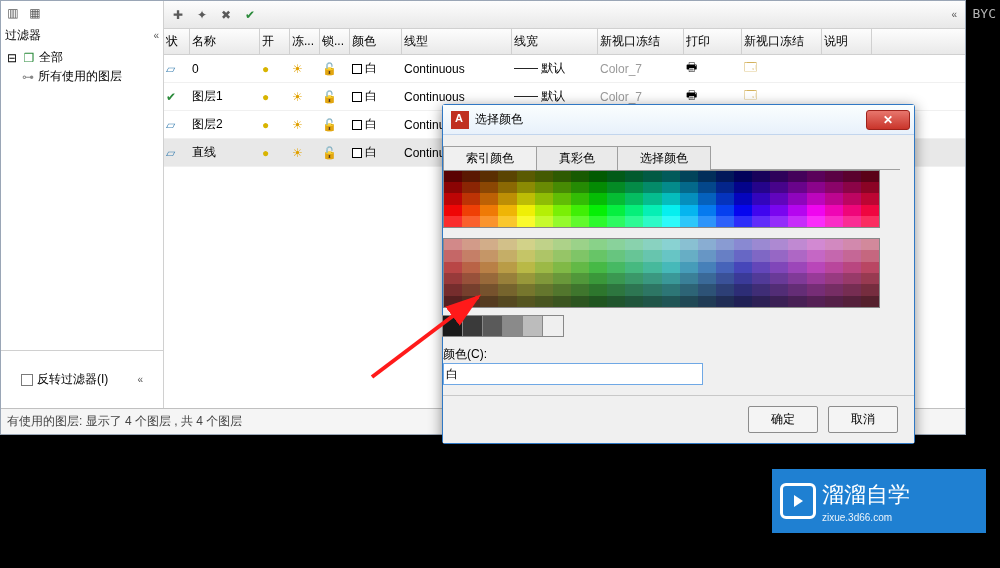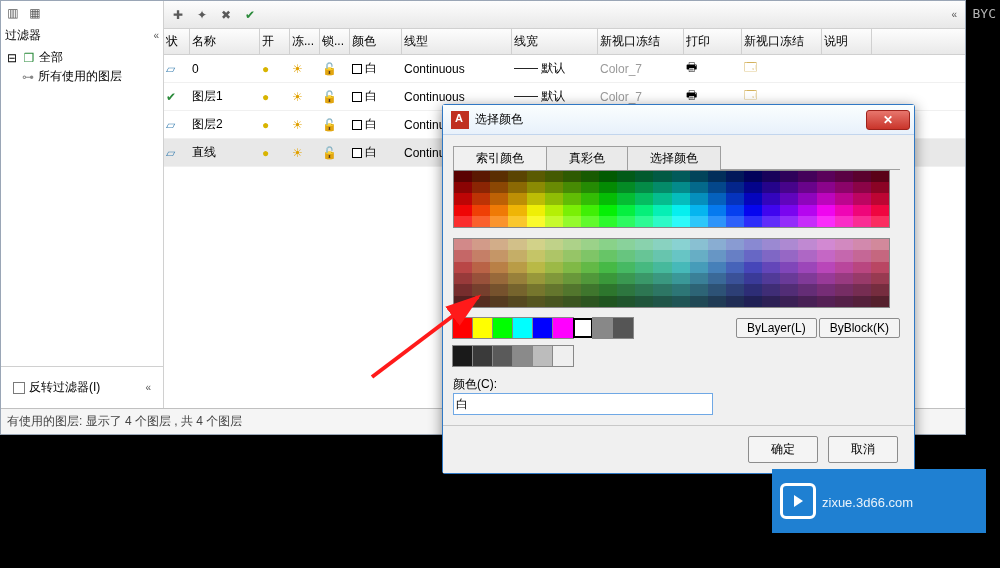--- a/index.html
+++ b/index.html
@@ -47,21 +47,21 @@
     display: flex; justify-content: space-between;
     align-items:center;
   }
   .chev { font-size: 10px; color: #555;}
   .tree { padding: 2px 4px; flex:1;}
   .tree-node { display:flex; align-items:center; gap:3px; padding:1px 0;}
   .tree-node .icon { width:14px; text-align:center;}
   .tree-child { padding-left: 16px; }
   .filter-row {
     border-top:1px solid #d0d0d0;
-    padding: 12px;
+    padding: 20px;
     display:flex; align-items:center; gap:4px;
   }
   .chk { width:12px; height:12px; border:1px solid #7a7a7a; display:inline-block;}
   .right-pane { flex:1; display:flex; flex-direction:column; min-width:0;}
   .grid-head {
     white-space:nowrap;
     border-bottom:1px solid #d0d0d0;
     background: linear-gradient(#fdfdfd,#e9e9e9);
     position:relative;
   }
@@ -101,21 +101,21 @@
   .dlg-title .app-icon::after{content:"A";position:absolute;color:#fff;font-weight:bold;font-size:11px;left:4px;top:1px;}
   .dlg-close {
     margin-left:auto;
     width:44px;height:20px;
     background: linear-gradient(#e7766d,#c9342a);
     border:1px solid #9e221b;
     border-radius:3px;
     color:#fff; display:flex;align-items:center;justify-content:center;
     font-weight:bold;
   }
-  .dlg-body { padding:10px 14px 10px 10px;}
+  .dlg-body { padding:10px 14px 10px 0;}
   .tabs { display:flex;}
   .tab {
     border:1px solid #9f9f9f;
     border-bottom:none;
     padding:3px 22px;
     background:#eaeaea;
     margin-right:-1px;
     position:relative; top:1px;
   }
   .tab.active { background:#f0f0f0; z-index:1;}
@@ -168,21 +168,21 @@
     width:214px; height:64px;
     background:#1f80d2;
     color:#fff; display:flex;
     align-items:center; padding: 0 8px;
     font-size:22px; gap:6px;
   }
   .banner .play {
     width:36px;height:36px;border:3px solid #fff;border-radius:6px;
     display:flex;align-items:center;justify-content:center;
   }
-  .banner .sub{ font-size:13px; display:block; opacity:.9; margin-top:2px;}
+  .banner .sub{ font-size:10px; display:block; opacity:.9; margin-top:2px;}
   .byc { position:absolute; right:4px; top:6px; color:#b3b3b3; font:13px "Consolas",monospace;}
   .print-icon{ font-size:12px;}
 </style>
 </head>
 <body>
 
 <div class="main-panel">
   <div class="content-row">
     <div class="left-pane">
       <div class="tree-toolbar">
@@ -571,36 +571,20 @@
         <div class="cell" style="background: rgb(32, 32, 85);"></div>
         <div class="cell" style="background: rgb(45, 32, 85);"></div>
         <div class="cell" style="background: rgb(59, 32, 85);"></div>
         <div class="cell" style="background: rgb(72, 32, 85);"></div>
         <div class="cell" style="background: rgb(85, 32, 85);"></div>
         <div class="cell" style="background: rgb(85, 32, 72);"></div>
         <div class="cell" style="background: rgb(85, 32, 59);"></div>
         <div class="cell" style="background: rgb(85, 32, 45);"></div>
       </div>
 
-    <div class="main-row">
-      <div class="main-colors">
-        <div style="background:#f00"></div>
-        <div style="background:#ff0"></div>
-        <div style="background:#0f0"></div>
-        <div style="background:#0ff"></div>
-        <div style="background:#00f"></div>
-        <div style="background:#f0f"></div>
-        <div class="white-sel" style="background:#fff"></div>
-        <div style="background:#888"></div>
-        <div style="background:#555"></div>
-      </div>
-      <div style="flex:1"></div>
-      <button class="btn">ByLayer(L)</button>
-      <button class="btn">ByBlock(K)</button>
-    </div>
     <div class="gray-row">
       <div style="background:#1a1a1a"></div>
       <div style="background:#3a3a3a"></div>
       <div style="background:#5a5a5a"></div>
       <div style="background:#8a8a8a"></div>
       <div style="background:#bcbcbc"></div>
       <div style="background:#efefef"></div>
     </div>
     <div style="margin-top:10px">
       <span>颜色(C):</span><br>
@@ -624,15 +608,16 @@
 
 <div class="byc">BYC</div>
 
 <div class="banner">
   <div class="play">
     <svg width="16" height="16" viewBox="0 0 16 16">
         <path d="M4 2 L13 8 L4 14 Z" fill="#fff"></path>
       </svg>
   </div>
   <div>
+    <div style="font-weight:500">溜溜自学</div>
     <span class="sub">zixue.3d66.com</span>
   </div>
 </div>
 
 </body></html>

